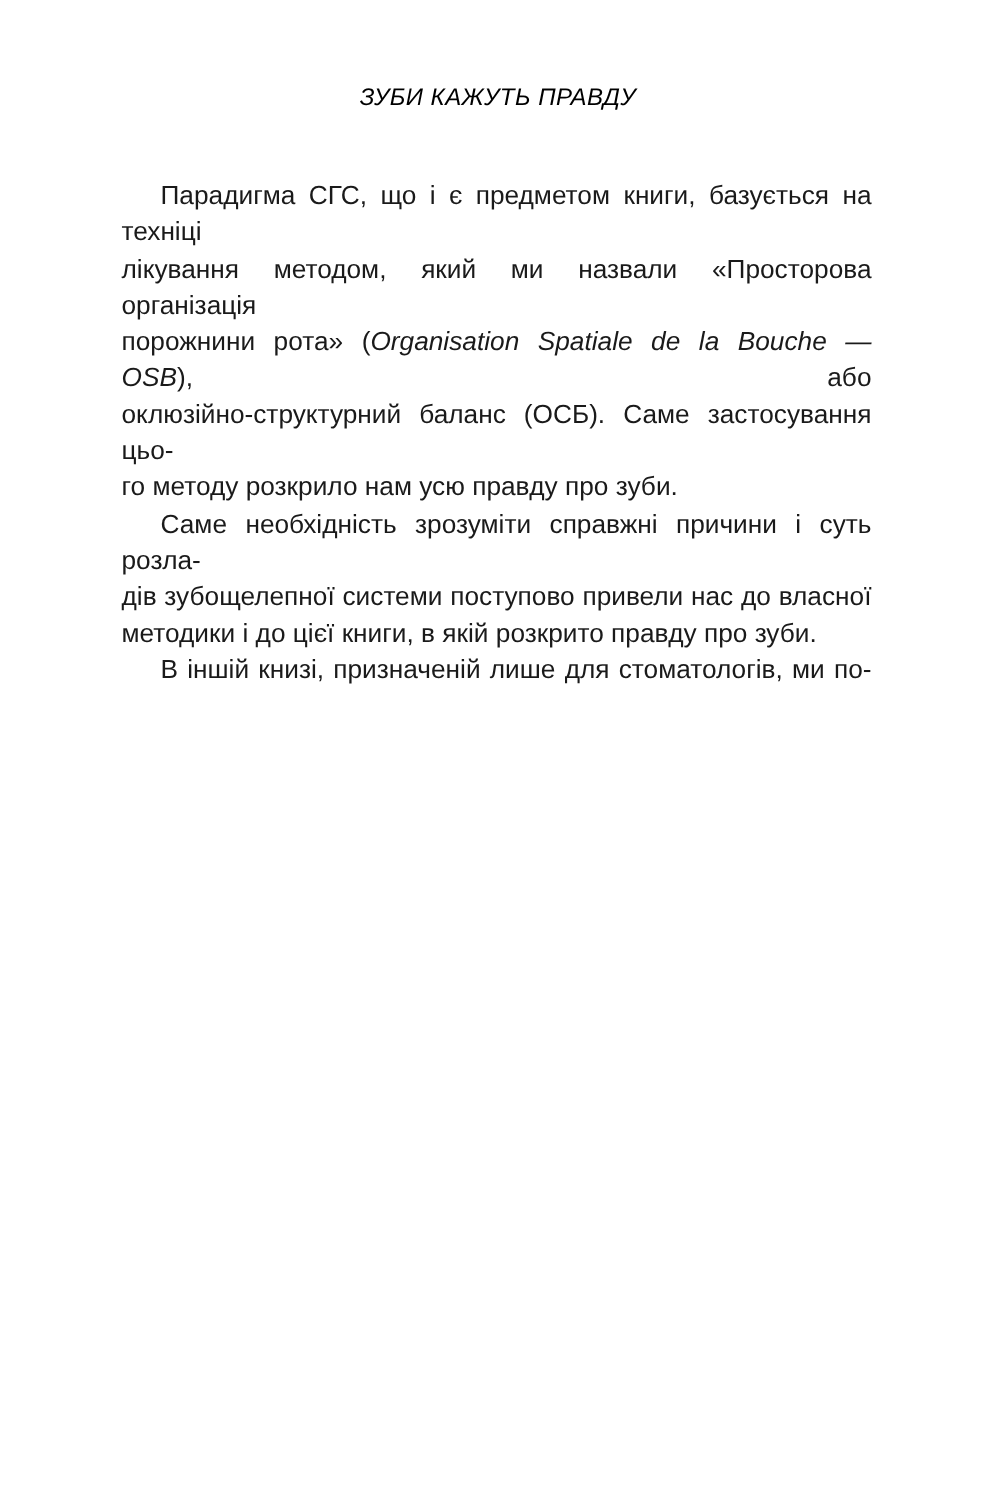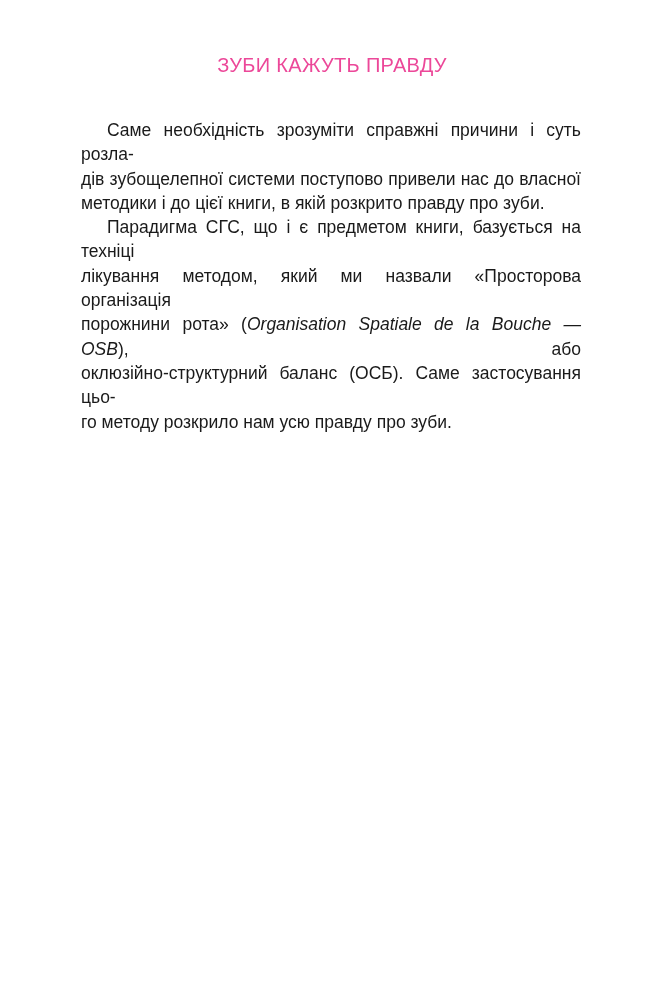--- a/index.html
+++ b/index.html
@@ -16,24 +16,25 @@
   }
   .page {
     position: relative;
     width: 664px;
     height: 1000px;
     background: #ffffff;
   }
   .running-header {
     margin: 57px 0 0 0;
     text-align: center;
-    font-size: 20px;
+    font-style: italic;
+    font-size: 16px;
     line-height: 17px;
     letter-spacing: 0.3px;
-    color: #ec4899;
+    color: #000000;
   }
   .text-block {
     margin: 44px 83px 0 81px; 
   }
   .para {
     margin: 0;
     padding: 0;
   }
   .line {
     display: block;
@@ -56,30 +57,31 @@
 </head>
 <body>
 
 <div class="page">
 
   <div class="running-header">ЗУБИ КАЖУТЬ ПРАВДУ</div>
 
   <div class="text-block">
 
     <p class="para">
-      <span class="line first">Саме необхідність зрозуміти справжні причини і суть розла-</span>
-      <span class="line">дів зубощелепної системи поступово привели нас до власної</span>
-      <span class="line last">методики і до цієї книги, в якій розкрито правду про зуби.</span>
-    </p>
-
-    <p class="para">
       <span class="line first">Парадигма СГС, що і є предметом книги, базується на техніці</span>
       <span class="line">лікування методом, який ми назвали «Просторова організація</span>
       <span class="line"><span>порожнини рота» (</span><span class="latin-italic">Organisation Spatiale de la Bouche — OSB</span><span>), або</span></span>
       <span class="line">оклюзійно-структурний баланс (ОСБ). Саме застосування цьо-</span>
       <span class="line last">го методу розкрило нам усю правду про зуби.</span>
     </p>
 
     <p class="para">
+      <span class="line first">Саме необхідність зрозуміти справжні причини і суть розла-</span>
+      <span class="line">дів зубощелепної системи поступово привели нас до власної</span>
+      <span class="line last">методики і до цієї книги, в якій розкрито правду про зуби.</span>
+    </p>
+
+    <p class="para">
+      <span class="line first">В іншій книзі, призначеній лише для стоматологів, ми по-</span>
     </p>
 
   </div>
 </div>
 
 </body></html>

